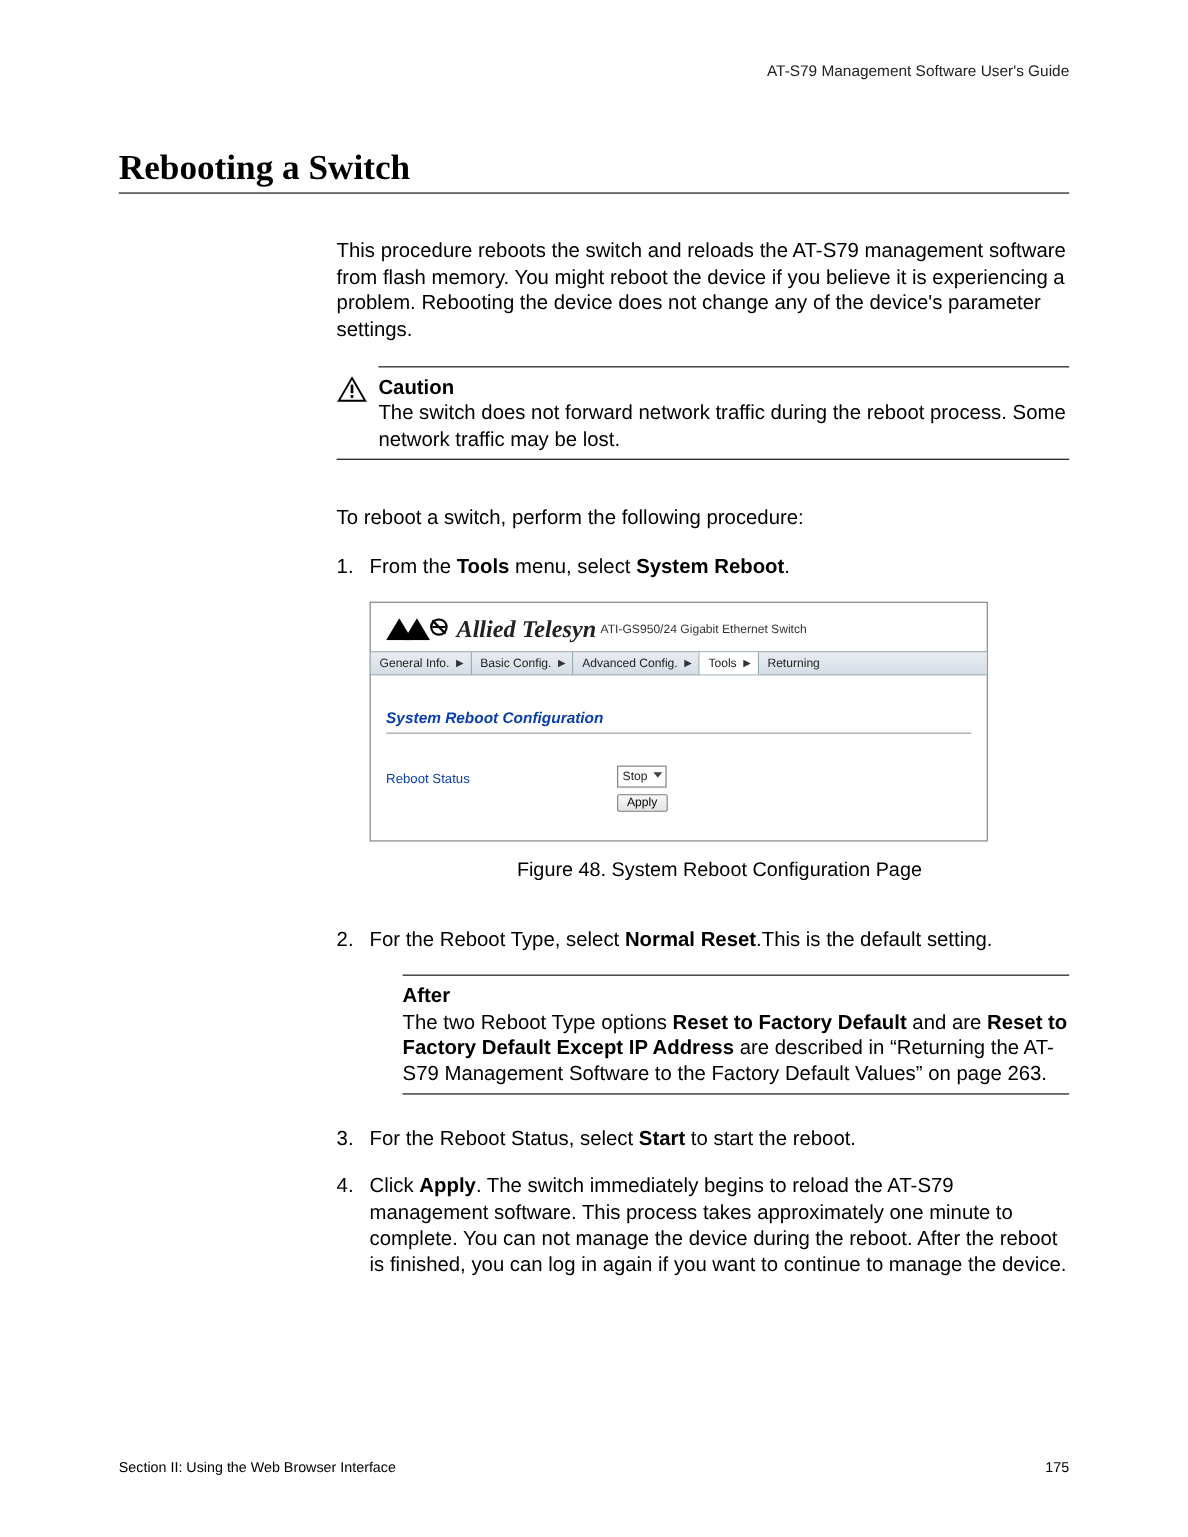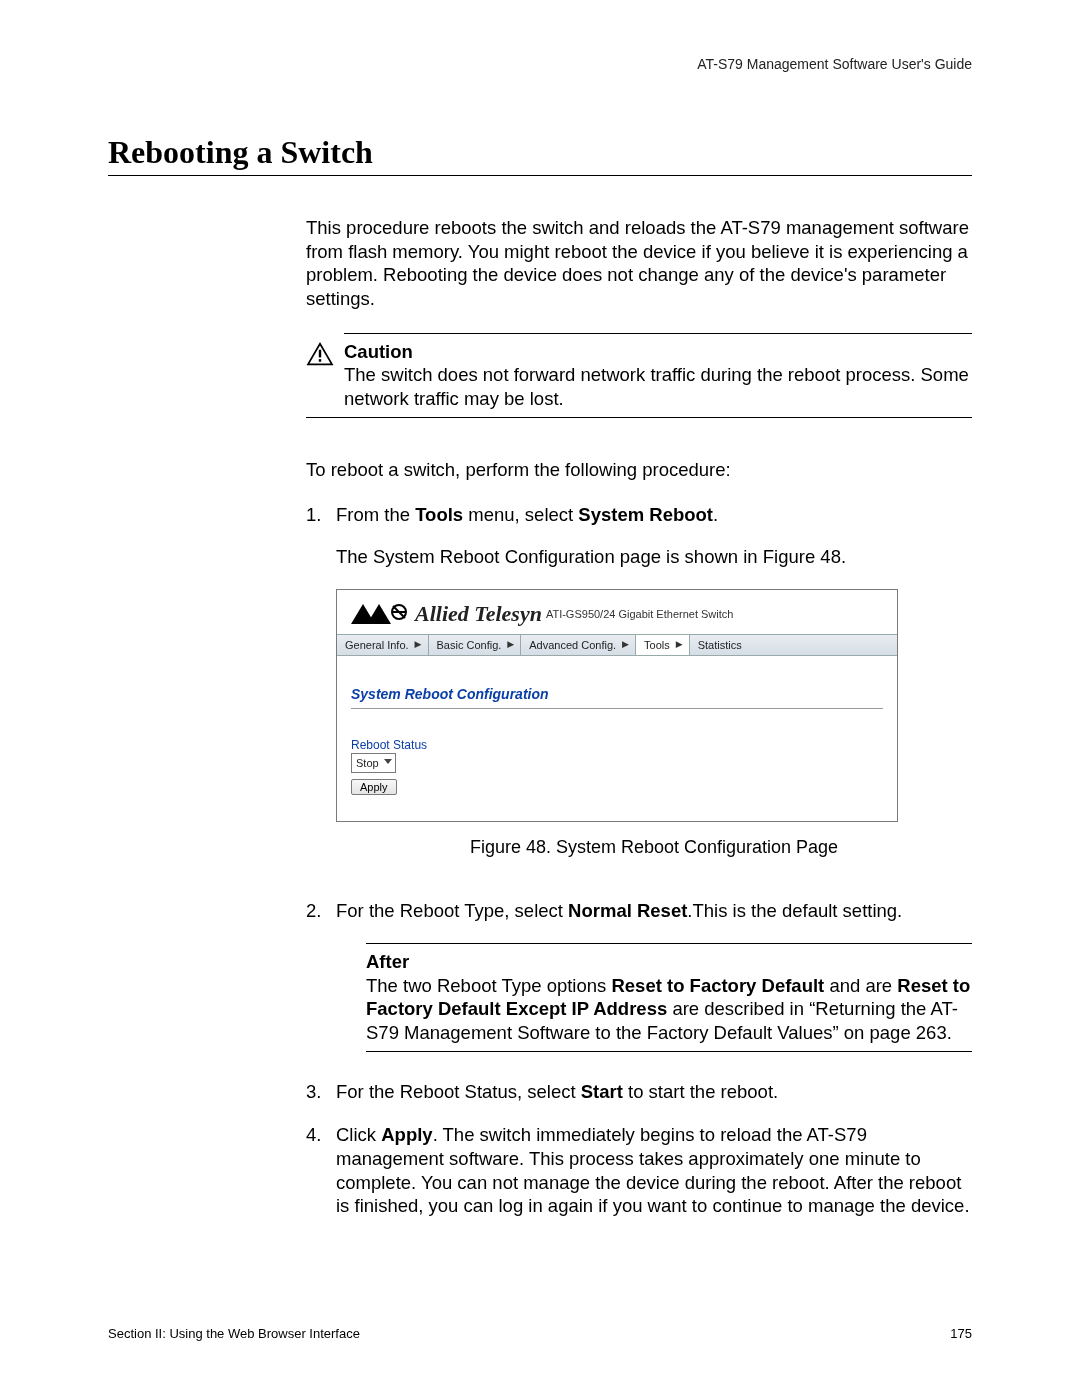--- a/index.html
+++ b/index.html
@@ -114,21 +114,21 @@
   .switch-body { padding: 30px 14px 20px 14px; }
   .panel-title {
     color: #0a3ea8;
     font-weight: bold;
     font-style: italic;
     font-size: 14px;
     border-bottom: 1px solid #999;
     padding-bottom: 4px;
     margin-bottom: 29px;
   }
-  .form-row { display: flex; align-items: flex-start; margin-bottom: 6px; flex-direction: column; }
+  .form-row { display: flex; align-items: flex-end; margin-bottom: 6px; }
   .form-label { width: 210px; color: #0a3ea8; font-size: 12px; }
   .sel {
     font-size: 11px;
     border: 1px solid #7a7a7a;
     background: #fff;
     padding: 0 16px 0 4px;
     height: 18px;
     display: inline-flex;
     align-items: center;
     position: relative;
@@ -210,21 +210,20 @@
     <p>To reboot a switch, perform the following procedure:</p>
 
     <div class="steps">
 
       <div class="step">
         <div class="step-num">1.</div>
         <div class="step-body">
           <p>
             <span>From the </span><b>Tools</b><span> menu, select </span><b>System Reboot</b><span>.</span>
           </p>
-          <p>The System Reboot Configuration page is shown in Figure 48.</p>
 
           <div class="figwrap">
             <div class="switch-ui">
               <div class="switch-header">
                 <div class="switch-logo">
                   <svg viewBox="0 0 58 20" width="58" height="20">
                     <polygon points="0,20 12,0 24,20" fill="#000"></polygon>
                     <polygon points="16,20 28,0 40,20" fill="#000"></polygon>
                     <circle cx="48" cy="8" r="7" fill="none" stroke="#000" stroke-width="2"></circle>
                     <line x1="42" y1="2" x2="54" y2="14" stroke="#000" stroke-width="2"></line>
@@ -245,21 +244,21 @@
                   </div>
                 <div class="mi">
                     <span>Advanced Config.</span>
                     <span class="arrow">▶</span>
                   </div>
                 <div class="mi mi-tools">
                     <span>Tools</span>
                     <span class="arrow">▶</span>
                   </div>
                 <div class="mi" style="border-right:none">
-                    <span>Statistics</span>
+                    <span>Returning</span>
                   </div>
               </div>
               <div class="switch-body">
                 <div class="panel-title">System Reboot Configuration</div>
                 <div class="form-row">
                   <div class="form-label">Reboot Status</div>
                   <div class="sel">
                       <span>Stop</span>
                     </div>
                 </div>

